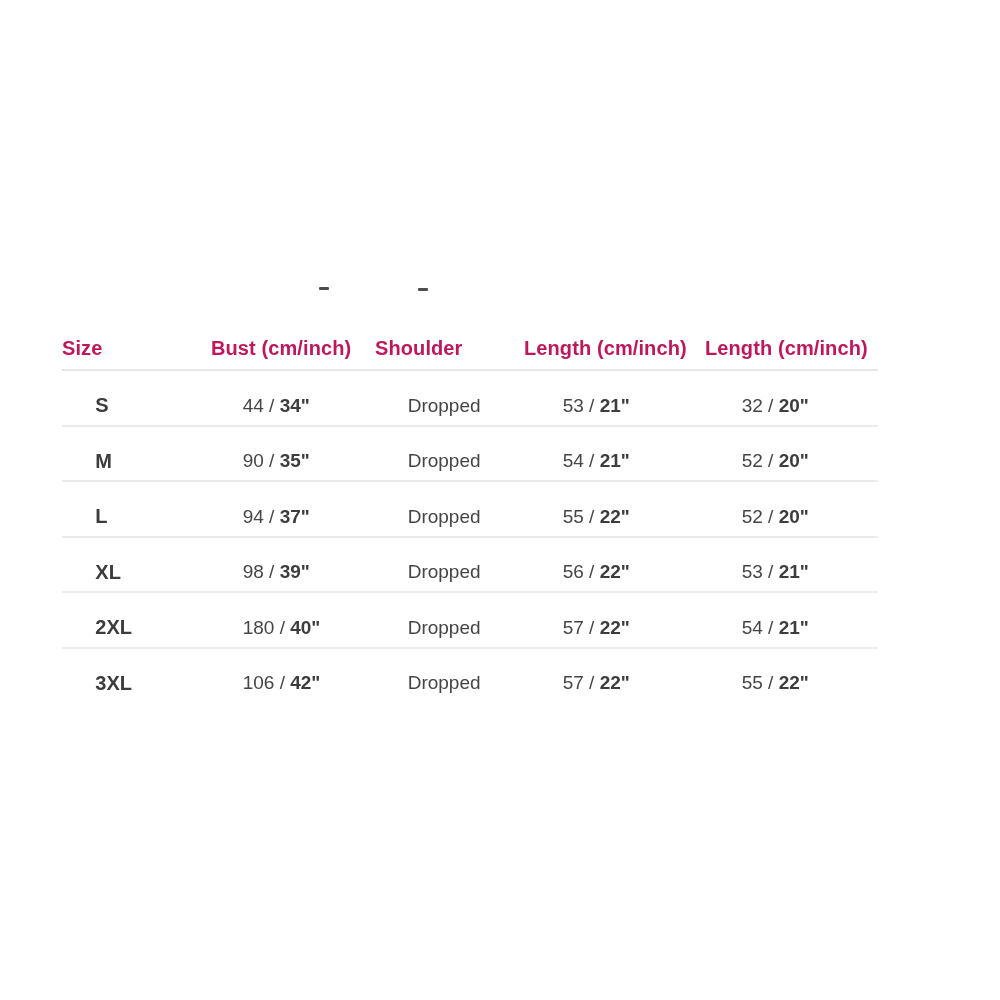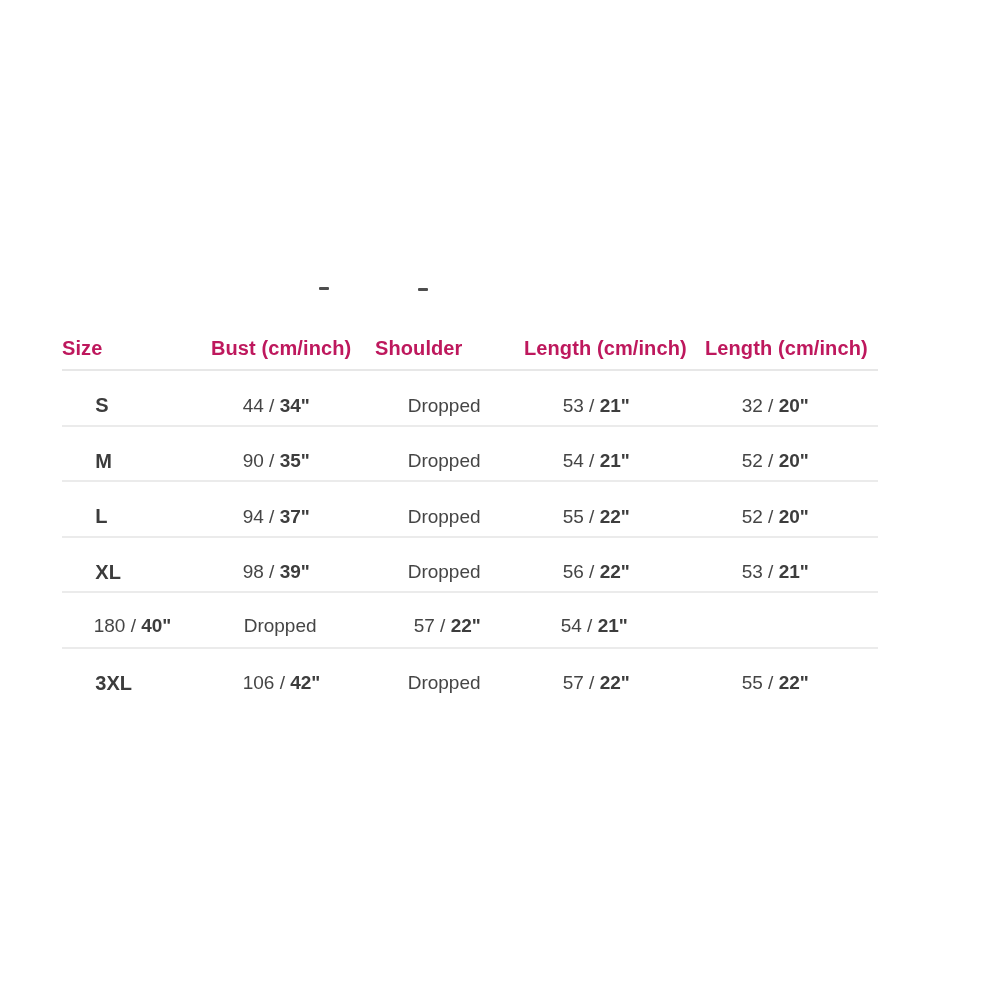--- a/index.html
+++ b/index.html
@@ -134,20 +134,23 @@
       <span>Dropped</span>
     </div>
     <div class="cell c-length-val">
       <span>56</span><span> / </span><span class="bold">22"</span>
     </div>
     <div class="cell c-sleeve-val">
       <span>53</span><span> / </span><span class="bold">21"</span>
     </div>
   </div>
       <div class="grid-row data-row">
+    <div class="cell c-size-val">
+      <span>2XL</span>
+    </div>
     <div class="cell c-bust-val">
       <span>180</span><span> / </span><span class="bold">40"</span>
     </div>
     <div class="cell c-shoulder-val">
       <span>Dropped</span>
     </div>
     <div class="cell c-length-val">
       <span>57</span><span> / </span><span class="bold">22"</span>
     </div>
     <div class="cell c-sleeve-val">

